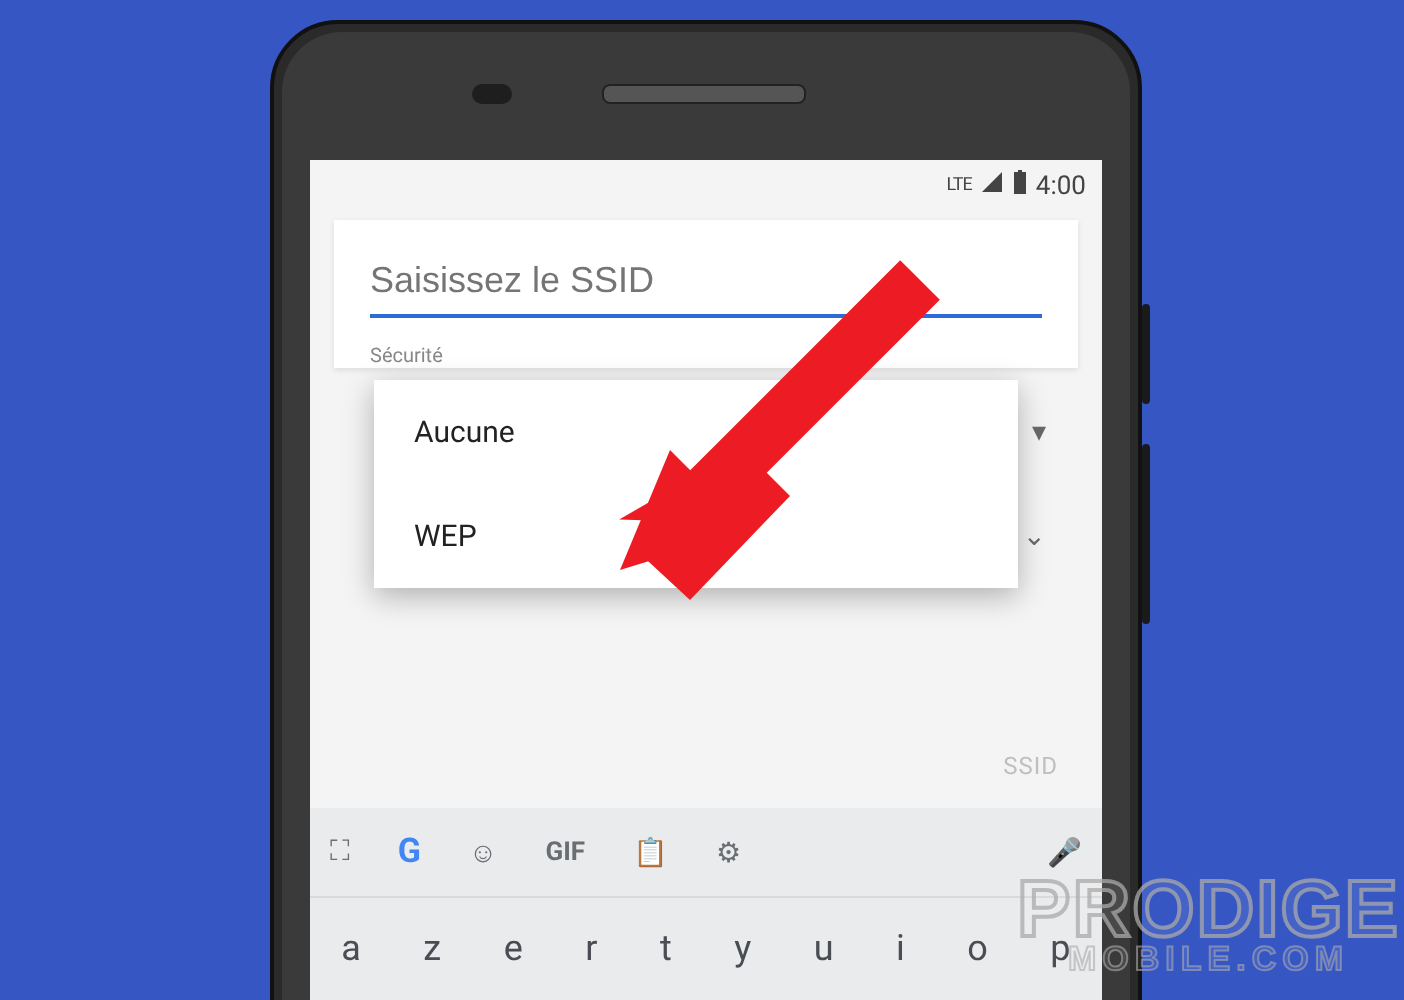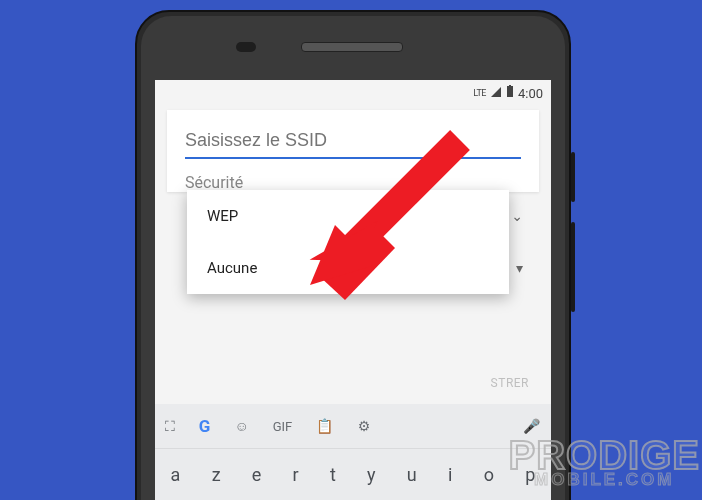--- a/index.html
+++ b/index.html
@@ -72,21 +72,21 @@
     width: 100%;
     border: none;
     border-bottom: 2px solid #2f6bd6;
     font-size: 18px;
     color: #9a9a9a;
     padding: 6px 0;
     outline: none;
     background: transparent;
   }
   .sec-label {
-    font-size: 16px;
+    font-size: 10px;
     color: #888;
     margin-top: 14px;
   }
   .dropdown {
     position: absolute;
     left: 32px;
     right: 42px;
     top: 110px;
     background: #fff;
     box-shadow: 0 4px 14px rgba(0,0,0,0.28);
@@ -211,37 +211,37 @@
         <span>4:00</span>
       </div>
 
       <div class="dialog">
         <input class="ssid-input" placeholder="Saisissez le SSID" style="">
         <div class="sec-label">Sécurité</div>
       </div>
 
       <div class="dropdown">
         <div class="dd-item">
+          <span>Aucune</span>
+          <span class="chev">▾</span>
+        </div>
+        <div class="dd-item">
           <span>WEP</span>
           <span class="chev2">⌄</span>
         </div>
-        <div class="dd-item">
-          <span>Aucune</span>
-          <span class="chev">▾</span>
-        </div>
-      </div>
-
-      <div class="faded-btn">STRER</div>
+      </div>
+
+      <div class="faded-btn">SSID</div>
 
       <div class="keyboard-area">
         <div class="kb-toolbar">
           <span>⛶</span>
           <span class="g"><span class="b">G</span></span>
           <span>☺</span>
-          <span style="font-weight:400;font-size:13px">GIF</span>
+          <span style="font-weight:700;font-size:13px">GIF</span>
           <span>📋</span>
           <span>⚙</span>
           <span style="margin-left:auto">🎤</span>
         </div>
         <div class="kb-row">
           <span>a</span>
           <span>z</span>
           <span>e</span>
           <span>r</span>
           <span>t</span>

